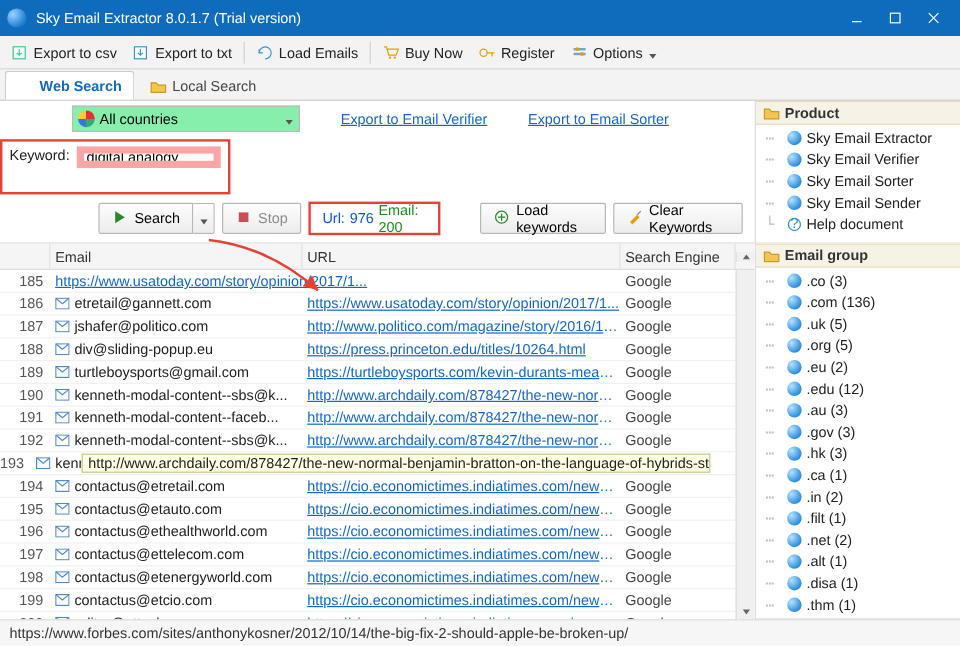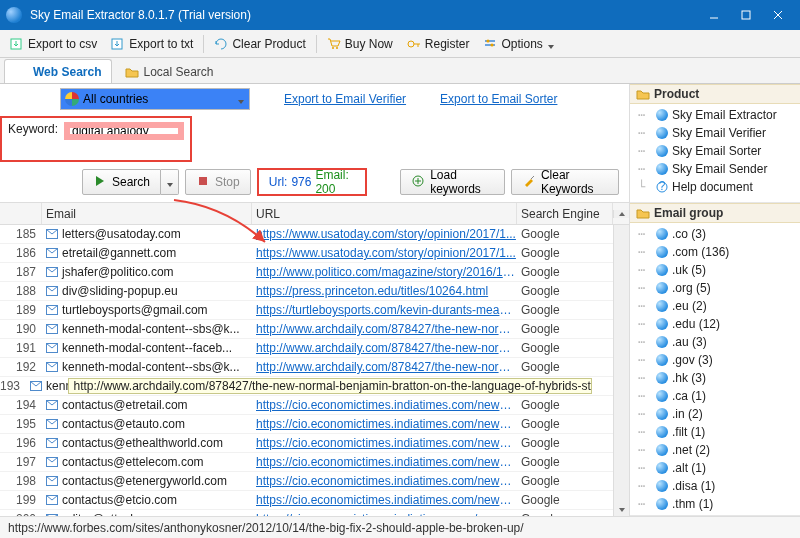--- a/index.html
+++ b/index.html
@@ -26,21 +26,21 @@
 .tab.active { background: #fff; border-color: #ccc; color: #0f6cbd; font-weight: 600; }
 .tab .ico { width: 14px; height: 14px; }
 
 
 .body { display: flex; height: calc(538px - 30px - 28px - 26px - 22px); }
 .main { flex: 1; display: flex; flex-direction: column; border-right: 1px solid #ddd; min-width: 0; }
 .side { width: 170px; display: flex; flex-direction: column; overflow: hidden; }
 
 
 .controls-row { display: flex; align-items: center; padding: 4px 6px; gap: 14px; }
-.country-combo { width: 190px; height: 22px; border: 1px solid #bbb; display: flex; align-items: center; padding: 0 4px; background: #3b82f6; gap: 4px; }
+.country-combo { width: 190px; height: 22px; border: 1px solid #bbb; display: flex; align-items: center; padding: 0 4px; background: #86efac; gap: 4px; }
 .country-combo .flag { width: 14px; height: 14px; border-radius: 50%; background: conic-gradient(#d33 0 25%, #3a7 0 50%, #37d 0 75%, #fc3 0 100%); }
 .country-combo .caret { margin-left: auto; }
 .link { color: #1268c9; text-decoration: underline; cursor: pointer; margin-left: 20px; }
 
 
 .kw-row { display: flex; align-items: flex-start; padding: 2px 0 0 0; }
 .kw-label-box { border: 2px solid #e74137; padding: 4px 6px 20px 6px; display: flex; align-items: flex-start; gap: 6px; }
 .kw-label { color: #222; }
 .kw-input { width: 120px; height: 18px; border: 6px solid #fca5a5; background: transparent; padding: 0 2px; outline: none; }
 
@@ -137,21 +137,21 @@
     <span>Export to txt</span>
   </div>
   <div class="tsep"></div>
   <div class="tbtn">
     <span class="ico">
         <svg viewBox="0 0 14 14">
           <path d="M2 7 A5 5 0 1 1 7 12" stroke="#39c" fill="none"></path>
           <path d="M2 4 L2 7 L5 7" stroke="#39c" fill="none"></path>
         </svg>
       </span>
-    <span>Clear Product</span>
+    <span>Load Emails</span>
   </div>
   <div class="tsep"></div>
   <div class="tbtn">
     <span class="ico">
         <svg viewBox="0 0 14 14">
           <path d="M1 2 H3 L5 9 H11 L13 4 H4" stroke="#e6a100" fill="none"></path>
           <circle cx="6" cy="11" r="1" fill="#e6a100"></circle>
           <circle cx="10" cy="11" r="1" fill="#e6a100"></circle>
         </svg>
       </span>
@@ -284,27 +284,20 @@
         <div class="scroll-ind">
             <svg width="8" height="8" viewBox="0 0 8 8">
               <path d="M1 6 L4 2 L7 6 Z" fill="#666"></path>
             </svg>
           </div>
       </div>
       <div class="grid-wrap">
         <div class="grid-rows" id="grid-rows">
             <div class="grid-row">
               <div class="col-idx">185</div>
-              <div class="col-email">
-                <svg class="envelope" viewBox="0 0 12 10">
-                  <rect x="0.5" y="0.5" width="11" height="9" fill="#fff" stroke="#4f8acb"></rect>
-                  <path d="M0.5 0.5 L6 5 L11.5 0.5" stroke="#4f8acb" fill="none"></path>
-                </svg>
-                <span>letters@usatoday.com</span>
-              </div>
               <div class="col-url">https://www.usatoday.com/story/opinion/2017/1...</div>
               <div class="col-se">Google</div>
             </div>
             <div class="grid-row">
               <div class="col-idx">186</div>
               <div class="col-email">
                 <svg class="envelope" viewBox="0 0 12 10">
                   <rect x="0.5" y="0.5" width="11" height="9" fill="#fff" stroke="#4f8acb"></rect>
                   <path d="M0.5 0.5 L6 5 L11.5 0.5" stroke="#4f8acb" fill="none"></path>
                 </svg>

